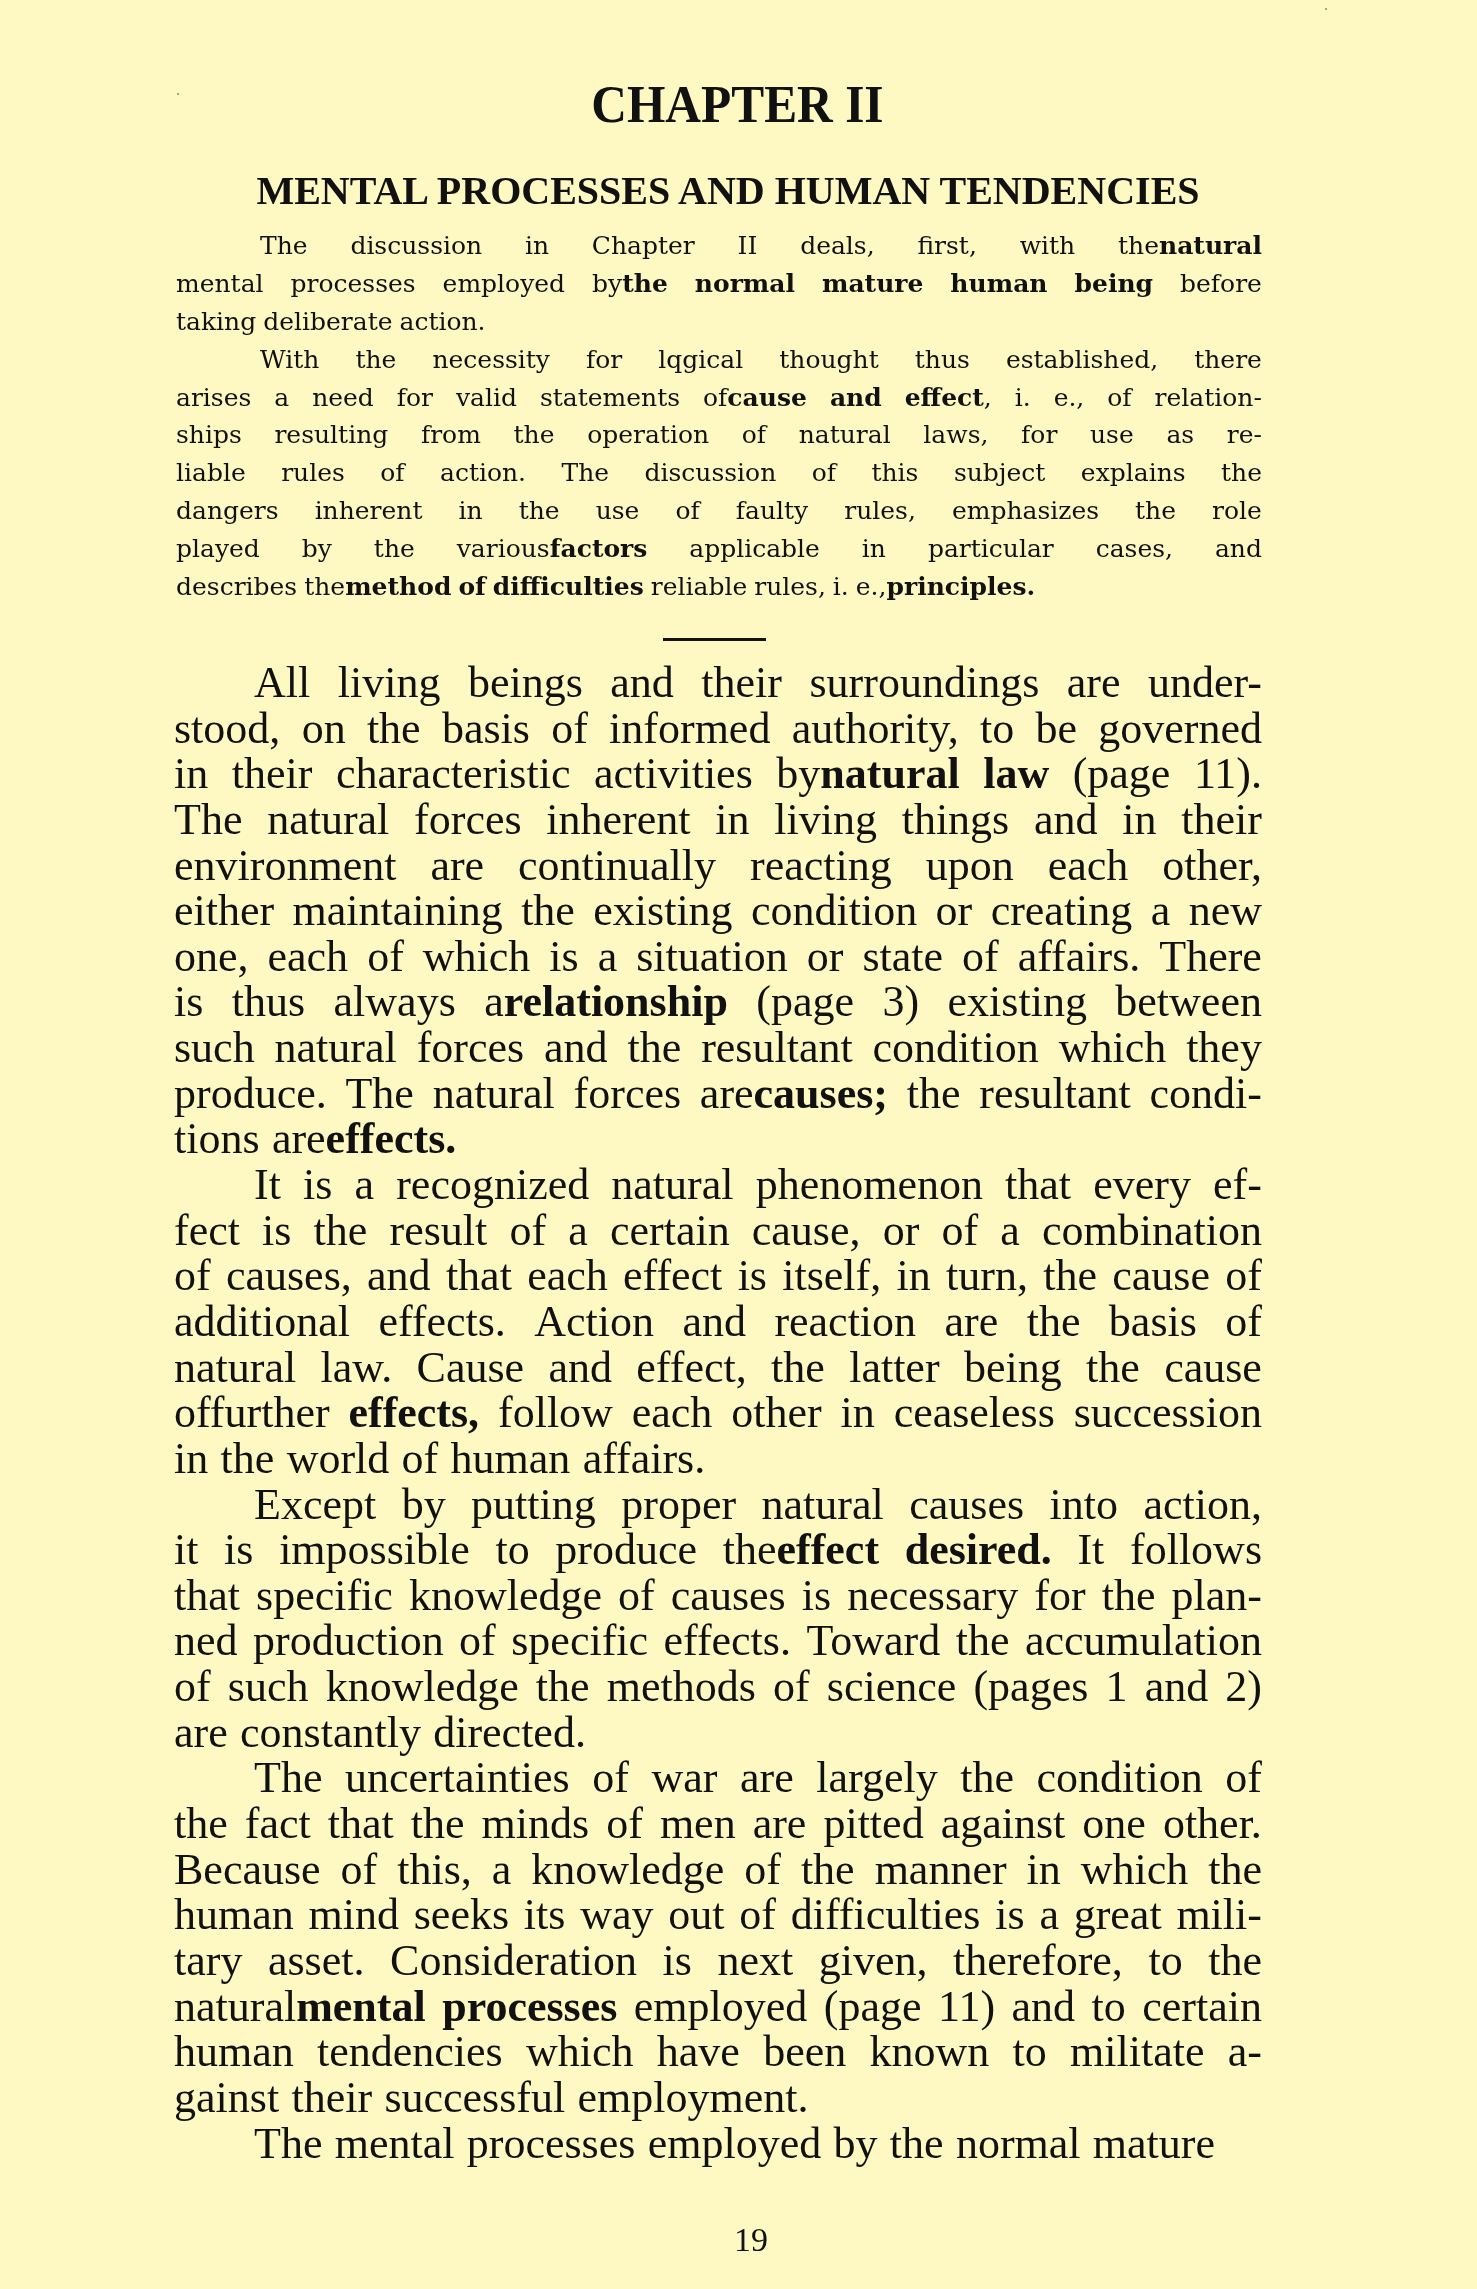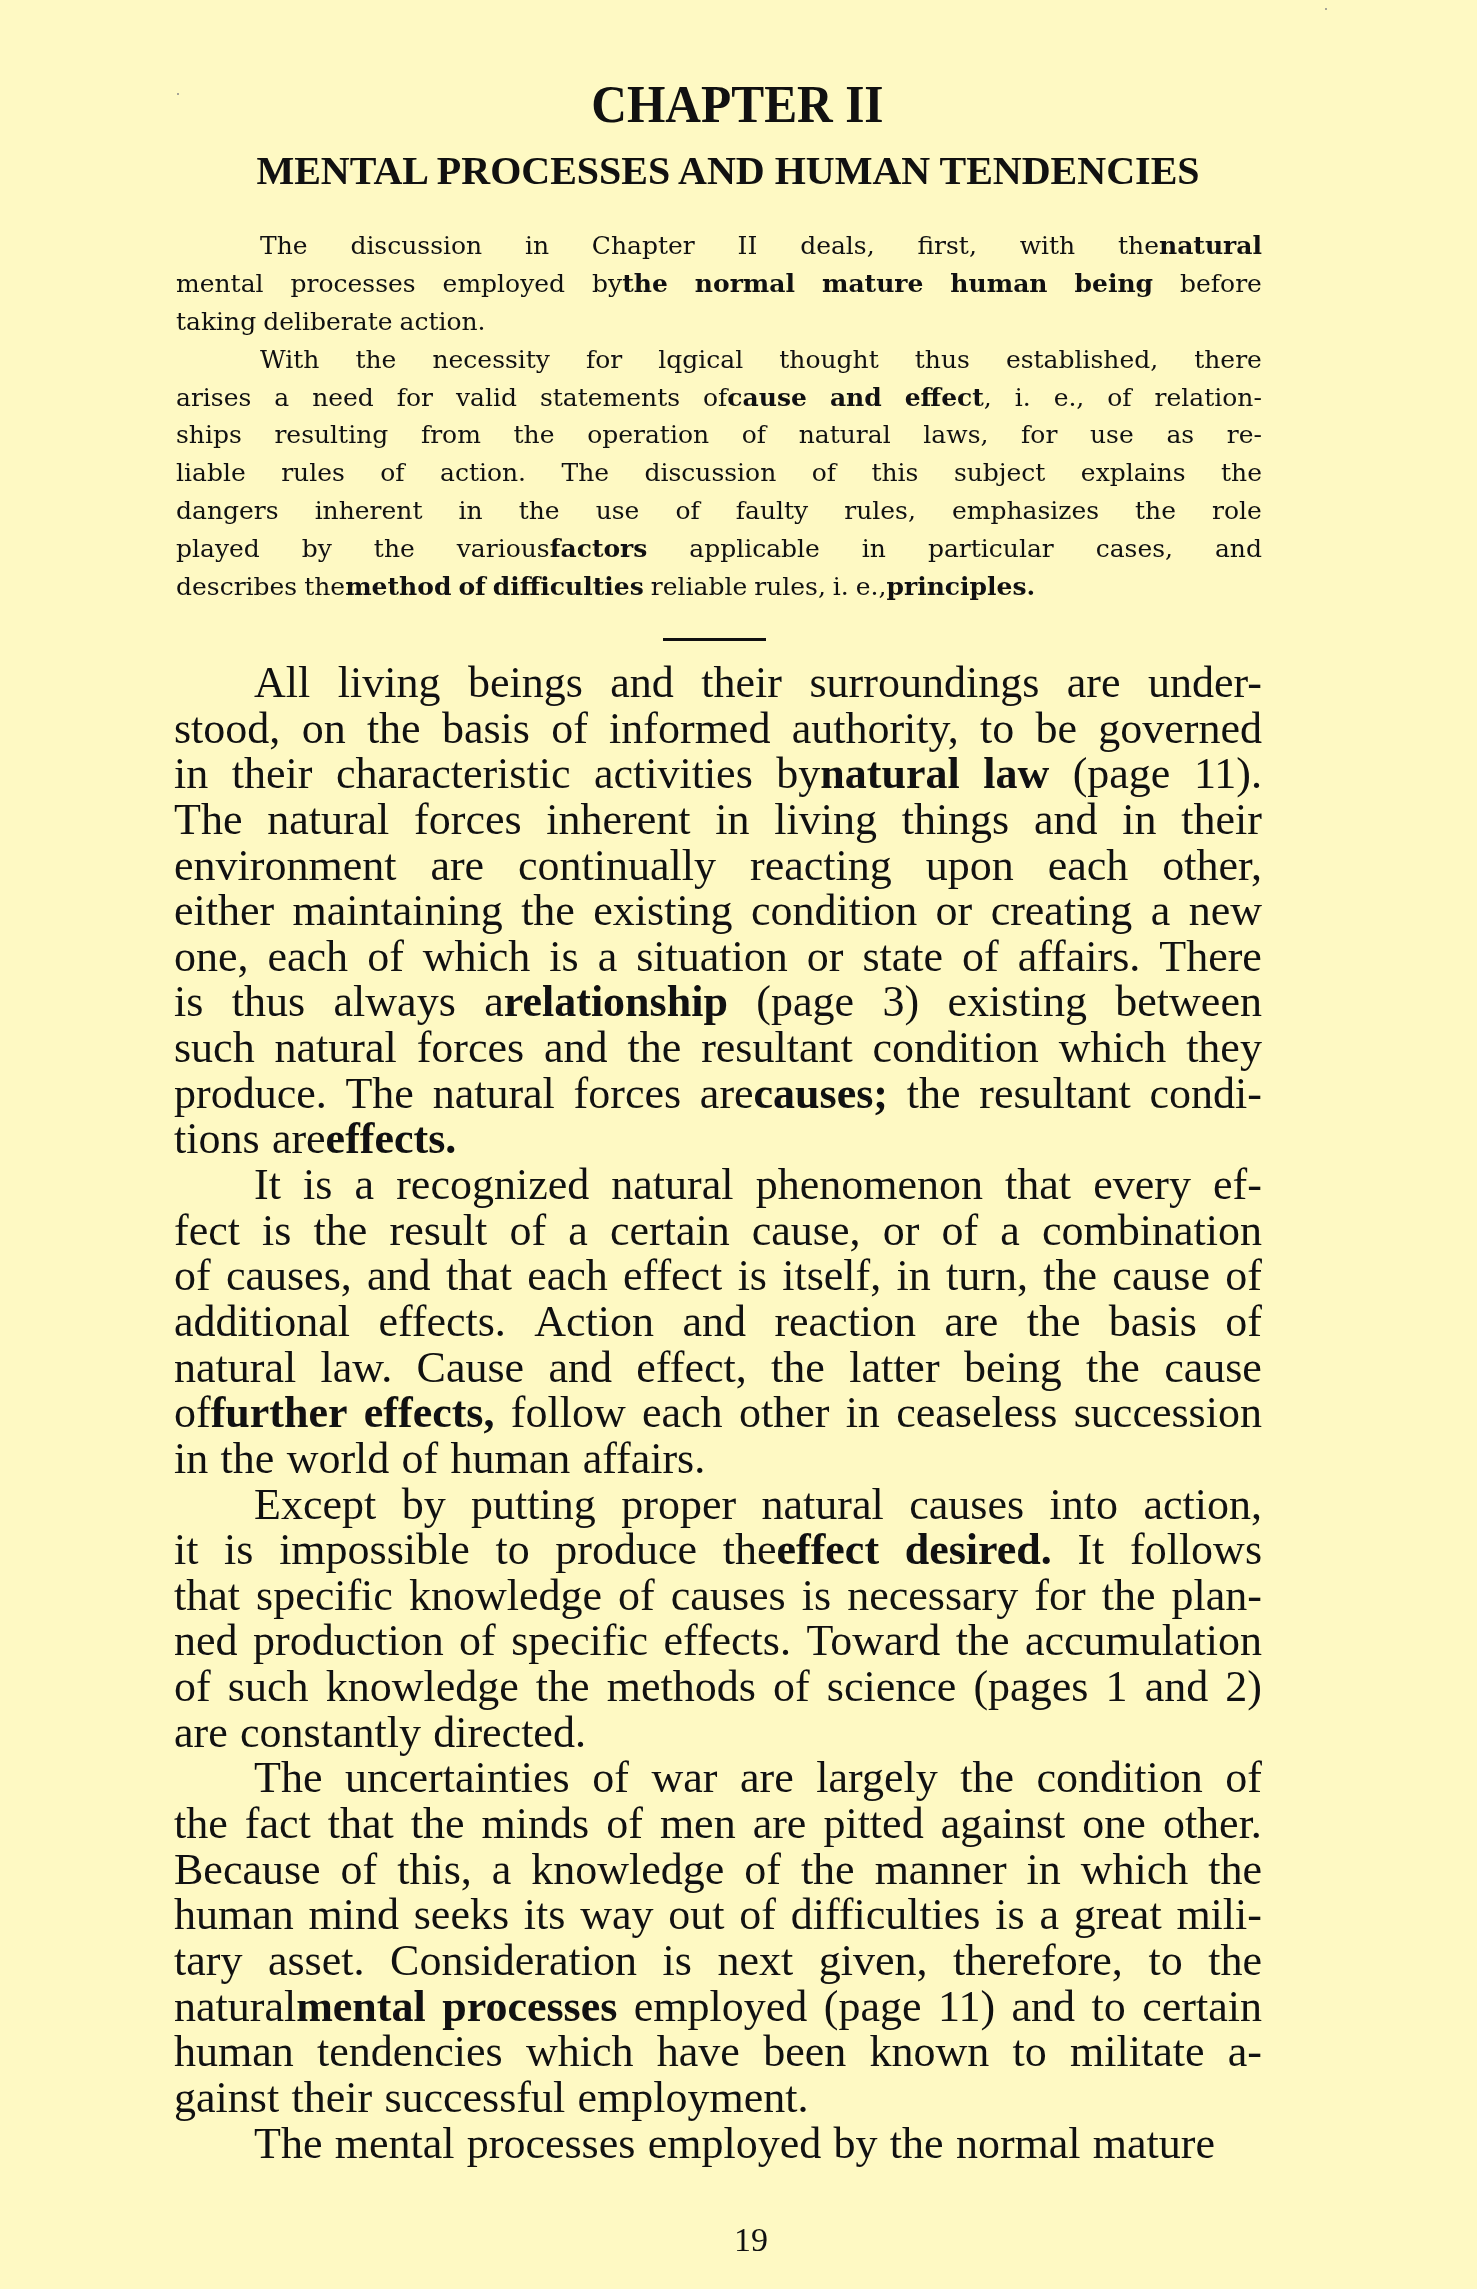--- a/index.html
+++ b/index.html
@@ -1,20 +1,20 @@
 <!DOCTYPE html>
 <html><head>
 <meta charset="utf-8">
 <style>
   html, body { margin: 0; padding: 0; background: #ffffff; }
   body { width: 1477px; height: 2289px; position: relative; overflow: hidden; color: #111111; font-family: "Liberation Serif", "DejaVu Serif", serif; }
   .page { position: absolute; left: 0; top: 0; width: 1477px; height: 2289px; background: #fef9c3; }
   .chapter-title { position: absolute; left: 0; width: 1477px; top: 75px; text-align: center; font-size: 52px; font-weight: bold; letter-spacing: 0px; line-height: 60px; transform: scaleX(0.95); transform-origin: 717px 0; }
   .chapter-title span { display: inline-block; margin-left: -40px; }
-  .subtitle { position: absolute; left: 208px; width: 1040px; top: 146px; text-align: center; font-size: 40px; font-weight: bold; line-height: 50px; white-space: nowrap; }
+  .subtitle { position: absolute; left: 208px; width: 1040px; top: 166px; text-align: center; font-size: 40px; font-weight: bold; line-height: 50px; white-space: nowrap; }
   .intro { position: absolute; left: 176px; width: 1086px; top: 227px; font-size: 28px; line-height: 37.9px; font-family: "DejaVu Serif", serif; }
   .body-text { position: absolute; left: 174px; width: 1088px; top: 660px; font-size: 40px; line-height: 45.65px; }
   .line { display: block; white-space: nowrap; height: inherit; text-align: justify; text-align-last: justify; overflow: visible; }
   .intro .line { height: 37.9px; font-size: 25px; }
   .body-text .line { height: 45.65px; font-size: 44px; }
   .line.last { text-align-last: left; }
   .jline { display: flex; justify-content: space-between; white-space: nowrap; }
   .jline.last { justify-content: flex-start; gap: 0.28em; }
   .word { display: inline-block; white-space: pre; }
   .rule { position: absolute; left: 663px; top: 638px; width: 103px; height: 3px; background: #111111; }
@@ -327,21 +327,21 @@
           <span class="word"><span>Cause</span></span>
           <span class="word"><span>and</span></span>
           <span class="word"><span>effect,</span></span>
           <span class="word"><span>the</span></span>
           <span class="word"><span>latter</span></span>
           <span class="word"><span>being</span></span>
           <span class="word"><span>the</span></span>
           <span class="word"><span>cause</span></span>
         </div>
         <div class="line jline">
-          <span class="word"><span>of</span><span style="font-weight: bold;">further</span></span>
+          <span class="word"><span>of</span><span style="font-weight: normal;">further</span></span>
           <span class="word"><span style="font-weight: bold;">effects,</span></span>
           <span class="word"><span>follow</span></span>
           <span class="word"><span>each</span></span>
           <span class="word"><span>other</span></span>
           <span class="word"><span>in</span></span>
           <span class="word"><span>ceaseless</span></span>
           <span class="word"><span>succession</span></span>
         </div>
         <div class="line jline last">
           <span class="word"><span>in</span></span>

